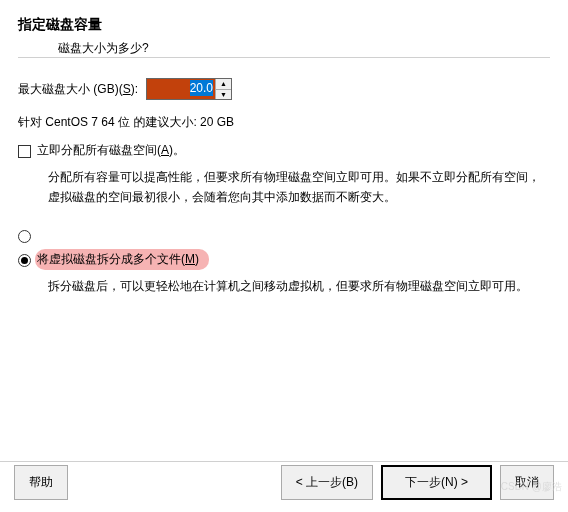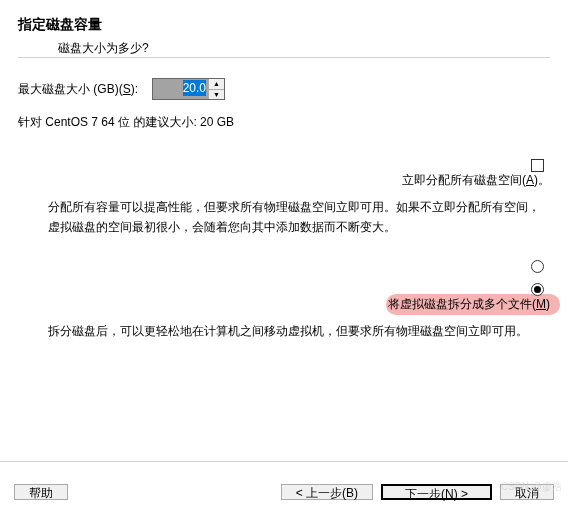--- a/index.html
+++ b/index.html
@@ -10,39 +10,39 @@
       width: 568px;
       height: 512px;
       position: relative;
       color: #000;
     }
     .content { padding: 16px 18px 0 18px; }
     .title { font-size: 14px; font-weight: bold; margin-bottom: 6px; }
     .subtitle { margin-left: 40px; }
     .divider { border: 0; border-top: 1px solid #d0d0d0; margin-bottom: 20px; }
     .size-row { display: flex; align-items: center; margin-bottom: 14px; }
-    .size-label { margin-right: 6px; }
+    .size-label { }
     .u { text-decoration: underline; }
-    .spinner-wrap { display: inline-flex; border: 1px solid #666; background: #a3a3a3; height: 22px; width: 73px; align-items: stretch; margin-left: 8px; }
+    .spinner-wrap { display: inline-flex; border: 1px solid #666; background: #c2410c; height: 22px; width: 86px; align-items: stretch; margin-left: 8px; }
     .spinner-input { flex: 1; border: none; text-align: right; font-size: 12px; padding: 2px 2px; outline: none; }
     .spinner-input::selection { background: #1e90ff; color: #fff; }
     .spinner-btns { display: flex; flex-direction: column; width: 16px; border-left: 1px solid #aaa; }
     .spinner-btn { flex: 1; background: #f0f0f0; border: none; font-size: 7px; line-height: 1; cursor: pointer; display: flex; align-items: center; justify-content: center; }
     .spinner-btn:first-child { border-bottom: 1px solid #aaa; }
-    .recommend { margin-bottom: 26px; }
-    .option-row { display: flex; align-items: flex-end; margin-bottom: 8px; flex-direction: column; }
+    .recommend { margin-bottom: 11px; }
+    .option-row { display: flex; align-items: center; margin-bottom: 8px; }
     .checkbox-box { width: 13px; height: 13px; border: 1px solid #333; margin-right: 6px; margin-top: 2px; flex-shrink: 0; background: #fff; cursor: pointer; }
     .radio-box { width: 13px; height: 13px; border: 1px solid #333; border-radius: 50%; margin-right: 6px; margin-top: 2px; flex-shrink: 0; background: #fff; position: relative; cursor: pointer; }
     .radio-box.checked::after { content: ""; width: 7px; height: 7px; background: #000; border-radius: 50%; position: absolute; top: 2px; left: 2px; }
     .option-desc { margin-left: 30px; line-height: 1.7; margin-bottom: 20px; }
     .highlight { position: relative; display: inline-block; }
     .highlight::before { content: ""; position: absolute; left: -2px; right: -10px; top: -2px; bottom: -2px; background: #f08080; opacity: 0.6; border-radius: 10px; z-index: -1; }
     .bottom-divider { position: absolute; bottom: 50px; left: 0; right: 0; border-top: 1px solid #d0d0d0; }
     .button-bar { position: absolute; bottom: 12px; left: 0; right: 0; display: flex; align-items: center; padding: 0 14px; }
-    .btn { height: 16px; padding: 0 14px; background: #f0f0f0; border: 1px solid #aaa; font-size: 12px; font-family: inherit; cursor: pointer; white-space: nowrap; }
+    .btn { height: 35px; padding: 0 14px; background: #f0f0f0; border: 1px solid #aaa; font-size: 12px; font-family: inherit; cursor: pointer; white-space: nowrap; }
     .btn.primary { border: 2px solid #000000; padding: 0 22px; }
     .spacer { flex: 1; }
     .gap { width: 8px; }
     .watermark { position: absolute; bottom: 18px; right: 6px; font-size: 10px; color: #ccc; opacity: 0.6; }
     .sel { background: #0078d7; color: #fff; padding: 1px 0; }
   </style>
 </head>
 <body>
 
 <div class="content">

